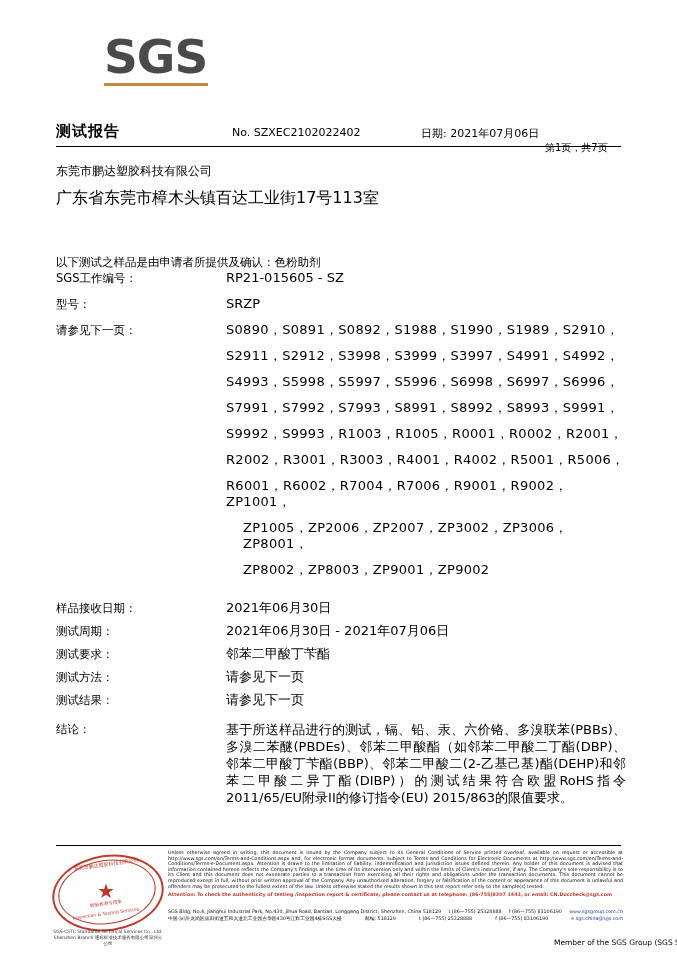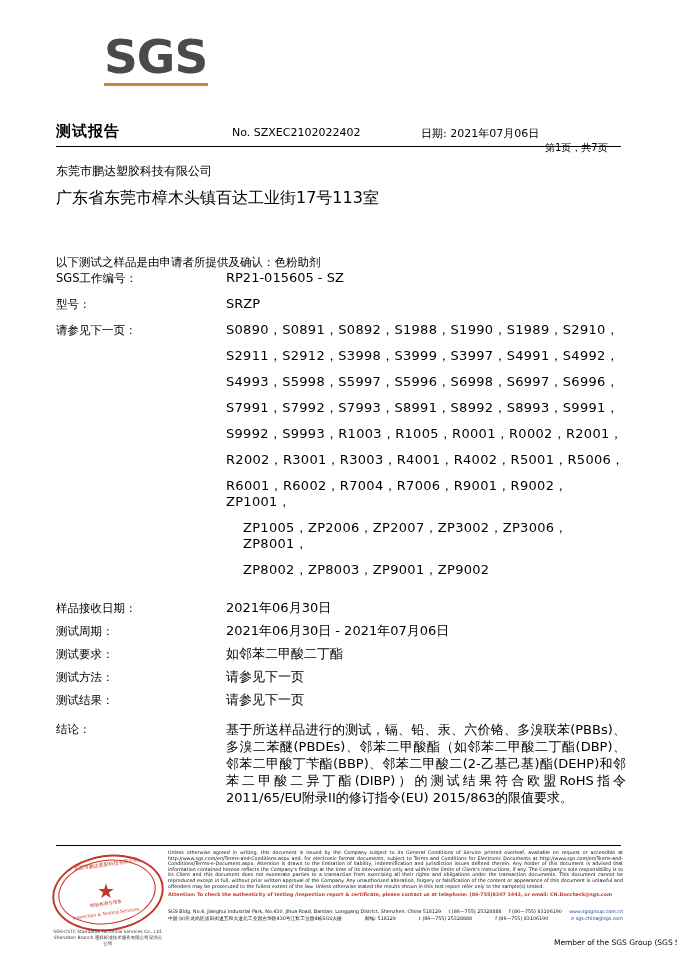--- a/index.html
+++ b/index.html
@@ -323,21 +323,21 @@
       <div class="field-row">
         <div class="field-label">样品接收日期：</div>
         <div class="field-value">2021年06月30日</div>
       </div>
       <div class="field-row">
         <div class="field-label">测试周期：</div>
         <div class="field-value">2021年06月30日 - 2021年07月06日</div>
       </div>
       <div class="field-row">
         <div class="field-label">测试要求：</div>
-        <div class="field-value">如邻苯二甲酸二丁酯</div>
+        <div class="field-value">邻苯二甲酸丁苄酯</div>
       </div>
       <div class="field-row">
         <div class="field-label">测试方法：</div>
         <div class="field-value">请参见下一页</div>
       </div>
       <div class="field-row">
         <div class="field-label">测试结果：</div>
         <div class="field-value">请参见下一页</div>
       </div>
     </div>

